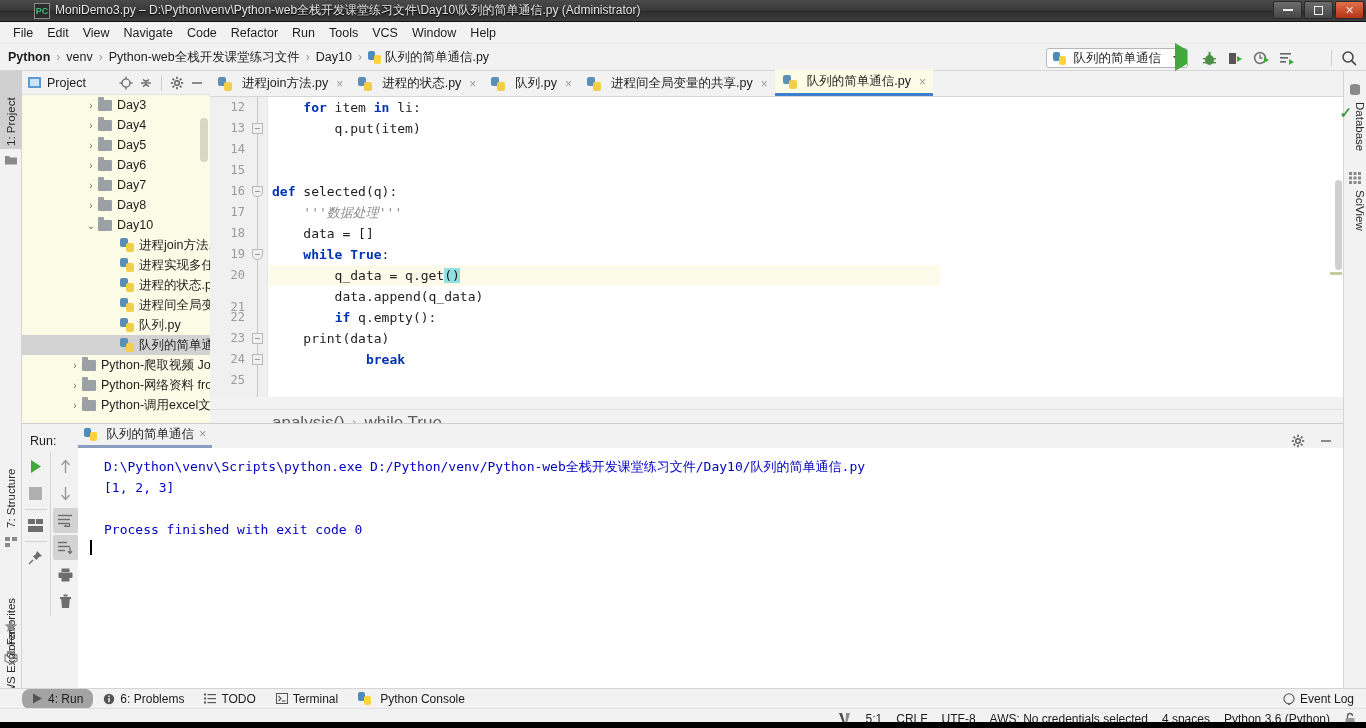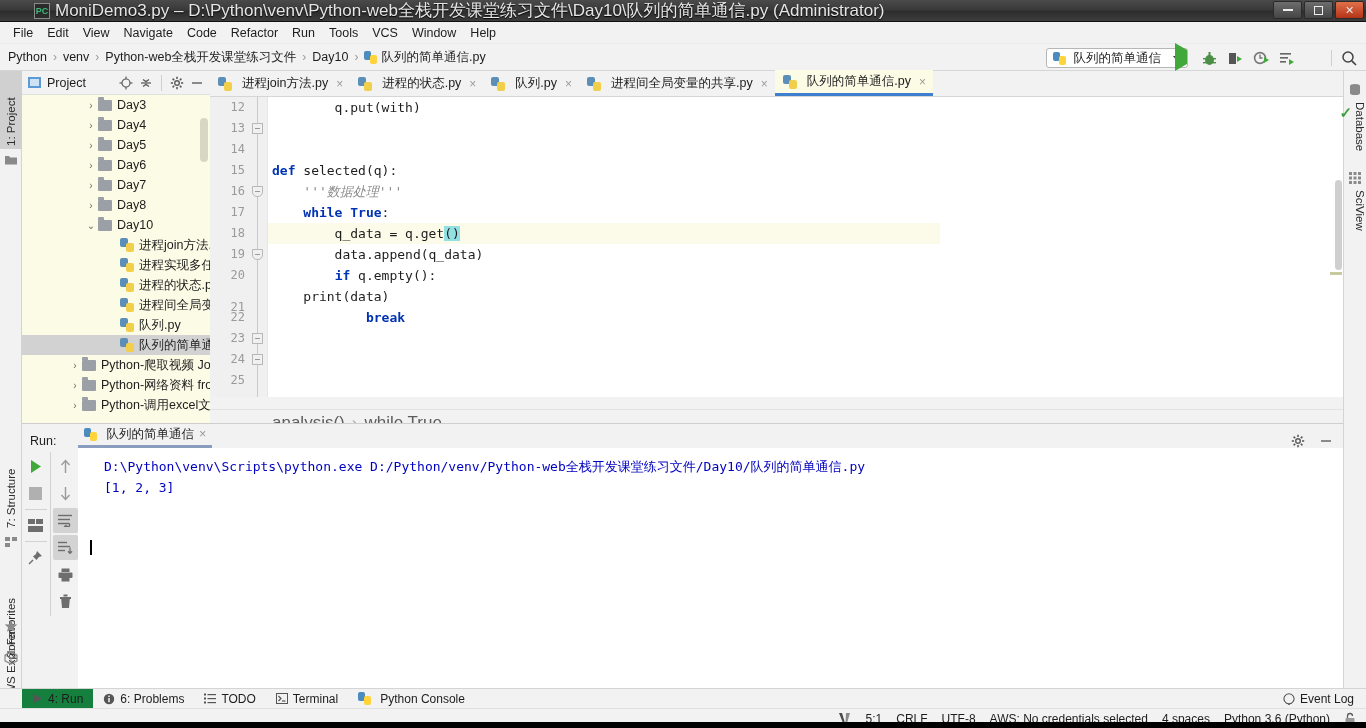--- a/index.html
+++ b/index.html
@@ -22,21 +22,21 @@
     padding-left: 30px;
   }
   .title-ico {
     width: 16px; height: 16px; margin-left: 4px; margin-right: 5px;
     background: #2b2b2b; border: 1px solid #8a8a8a;
     color: #3cb878; font-size: 9px; font-weight: bold;
     display: flex; align-items: center; justify-content: center;
     font-family: "Liberation Sans", sans-serif;
   }
   .title-text {
-    color: #e6e6e6; font-size: 17px; white-space: nowrap;
+    color: #e6e6e6; font-size: 12px; white-space: nowrap;
     text-shadow: 0 1px 1px #000;
   }
   .win-btns { position: absolute; right: 2px; top: 1px; display: flex; gap: 2px; }
   .win-btn {
     width: 29px; height: 18px;
     display: flex; align-items: center; justify-content: center;
     color: #e8e8e8; font-size: 11px;
     background: linear-gradient(to bottom,#6d6d6d,#454545);
     border: 1px solid #2a2a2a; border-radius: 2px;
   }
@@ -52,21 +52,21 @@
   }
   .menu-item { padding: 2px 7px; font-size: 12.5px; color: #1d1d1d; }
 
   
   .navbar {
     position: absolute; left: 0; top: 44px; width: 1366px; height: 27px;
     background: #f2f2f2; display: flex; align-items: center; padding-left: 8px;
     border-bottom: 1px solid #d6d6d6;
   }
   .crumb { font-size: 12.5px; color: #1d1d1d; display: flex; align-items: center; }
-  .crumb.bold { font-weight: normal; }
+  .crumb.bold { font-weight: bold; }
   .crumb-sep { color: #9a9a9a; margin: 0 6px; font-size: 12px; }
   .py-ico {
     width: 13px; height: 13px; margin-right: 4px; position: relative; display: inline-block;
   }
   .py-ico::before, .py-ico::after {
     content: ""; position: absolute; width: 7px; height: 9px; border-radius: 2px;
   }
   .py-ico::before { background: #4b8bbe; left: 0; top: 0; }
   .py-ico::after { background: #ffd43b; right: 0; bottom: 0; }
 
@@ -265,21 +265,21 @@
   
   .botbar {
     position: absolute; left: 0; top: 688px; width: 1366px; height: 20px;
     background: #f2f2f2; display: flex; align-items: center;
     border-top: 1px solid #d4d4d4;
   }
   .bb-item {
     display: flex; align-items: center; gap: 5px; height: 20px;
     padding: 0 10px; font-size: 12px;
   }
-  .bb-item.sel { background: #15803d; }
+  .bb-item.sel { background: #a3a3a3; border-radius: 8px; }
   .bb-right { position: absolute; right: 12px; display: flex; align-items: center; gap: 5px; font-size: 12px; }
 
   .statusbar {
     position: absolute; left: 0; top: 708px; width: 1366px; height: 20px;
     background: #f2f2f2; display: flex; align-items: center; justify-content: flex-end;
     gap: 14px; padding-right: 10px; font-size: 12px; color: #1d1d1d;
     border-top: 1px solid #e0e0e0;
   }
   .stat { white-space: nowrap; }
   .bottom-black {
@@ -622,25 +622,27 @@
     <div class="gnum" style="top:273px;">25</div>
     <div class="foldline" style="top:0px; height:300px;"></div>
     <div class="fold" style="top:26px;"></div>
     <div class="fold down" style="top:89px;"></div>
     <div class="fold down" style="top:152px;"></div>
     <div class="fold" style="top:236px;"></div>
     <div class="fold" style="top:257px;"></div>
   </div>
 
   <div class="editor">
-    <div class="cline"><span class="pl">        q.put(with)</span></div>
+    <div class="cline"><span class="pl">    </span><span class="kw">for</span><span class="pl"> item </span><span class="kw">in</span><span class="pl"> li:</span></div>
+    <div class="cline"><span class="pl">        q.put(item)</span></div>
     <div class="cline"><span class="pl"> </span></div>
     <div class="cline"><span class="pl"> </span></div>
     <div class="cline"><span class="kw">def</span><span class="pl"> selected(q):</span></div>
     <div class="cline"><span class="doc">    '''数据处理'''</span></div>
+    <div class="cline"><span class="pl">    data = []</span></div>
     <div class="cline"><span class="pl">    </span><span class="kw">while</span><span class="pl"> </span><span class="kw">True</span><span class="pl">:</span></div>
     <div class="cline hl"><span class="pl">        q_data = q.get</span><span class="paren-hl">()</span></div>
     <div class="cline"><span class="pl">        data.append(q_data)</span></div>
     <div class="cline"><span class="pl">        </span><span class="kw">if</span><span class="pl"> q.empty():</span></div>
     <div class="cline"><span class="pl">    print(data)</span></div>
     <div class="cline"><span class="pl">            </span><span class="kw">break</span></div>
     <div class="cline"><span class="pl"> </span></div>
   </div>
   <div class="edit-rest"></div>
   <div class="ok-check">✓</div>
@@ -755,20 +757,21 @@
             <rect x="4.5" y="0.5" width="4" height="2" fill="#6e6e6e"></rect>
           </svg>
       </div>
     </div>
   </div>
 
   <div class="console">
     <div class="cout">D:\Python\venv\Scripts\python.exe D:/Python/venv/Python-web全栈开发课堂练习文件/Day10/队列的简单通信.py</div>
     <div class="cout">[1, 2, 3]</div>
     <div class="cout"></div>
+    <div class="cout">Process finished with exit code 0</div>
     <div class="term-caret"></div>
   </div>
 
   <div class="botbar">
     <div style="width:22px;"></div>
     <div class="bb-item sel">
       <span>
         <svg width="11" height="11" viewBox="0 0 11 11">
             <polygon points="1,0.5 10,5.5 1,10.5" fill="#555"></polygon>
           </svg>

